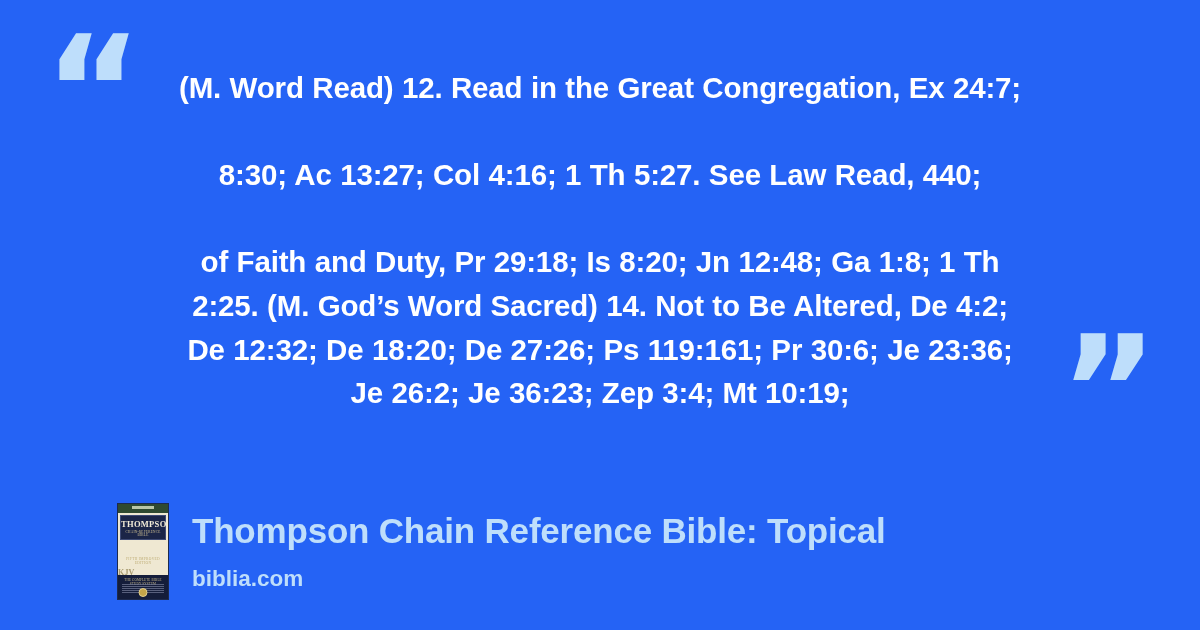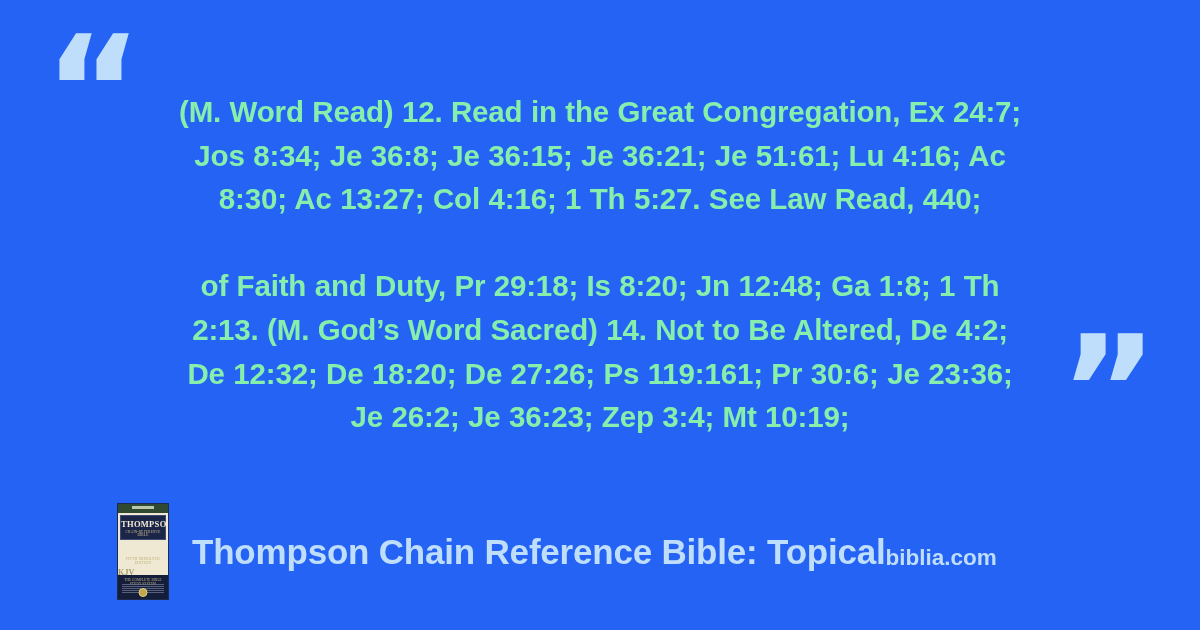--- a/index.html
+++ b/index.html
@@ -43,27 +43,26 @@
     font-size: 150px;
   }
 
   
   #quote-body {
     position: absolute;
     left: 118px;
     top: 66px;
     width: 964px;
     text-align: center;
-    color: #86efac;
+    color: #ffffff;
     font-weight: 700;
     font-size: 29.5px;
     line-height: 43.6px;
     letter-spacing: -0.15px;
     word-spacing: 0.4px;
-    margin-top: 24px;
   }
 
   
   #footer {
     position: absolute;
     left: 117px;
     top: 503px;
     display: flex;
     flex-direction: row;
     align-items: center;
@@ -198,21 +197,21 @@
     border-radius: 50%;
     background: #c3a54a;
     border: 0.5px solid #e3cf8a;
     box-sizing: border-box;
   }
 
   
   #footer-text {
     margin-left: 23px;
     display: flex;
-    flex-direction: row;
+    flex-direction: column;
     justify-content: center;
   }
   #resource-title {
     color: #bedefb;
     font-weight: 700;
     font-size: 35px;
     line-height: 42px;
     letter-spacing: -0.2px;
     white-space: nowrap;
   }
@@ -227,25 +226,25 @@
 </style>
 </head>
 <body>
 
 <div id="card">
 
   <div class="quote-mark" id="quote-open">“</div>
 
   <div id="quote-body">
     <span>(M. Word Read) 12. Read in the Great Congregation, Ex 24:7;</span><br>
-    <span>Jos 8:34; Je 36:8; Je 36:15; Je 36:21; Je 51:61; Lu 4:16; Ac</span><br>
+    <br>
     <span>8:30; Ac 13:27; Col 4:16; 1 Th 5:27. See Law Read, 440;</span><br>
     <br>
     <span>of Faith and Duty, Pr 29:18; Is 8:20; Jn 12:48; Ga 1:8; 1 Th</span><br>
-    <span>2:13. (M. God’s Word Sacred) 14. Not to Be Altered, De 4:2;</span><br>
+    <span>2:25. (M. God’s Word Sacred) 14. Not to Be Altered, De 4:2;</span><br>
     <span>De 12:32; De 18:20; De 27:26; Ps 119:161; Pr 30:6; Je 23:36;</span><br>
     <span>Je 26:2; Je 36:23; Zep 3:4; Mt 10:19;</span>
   </div>
 
   <div class="quote-mark" id="quote-close">”</div>
 
   <div id="footer">
 
     <div id="book-cover">
       <div class="bc-green">

